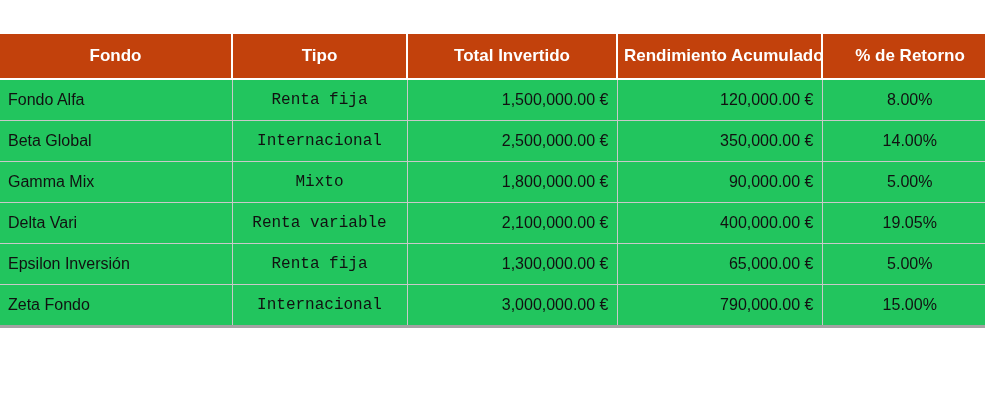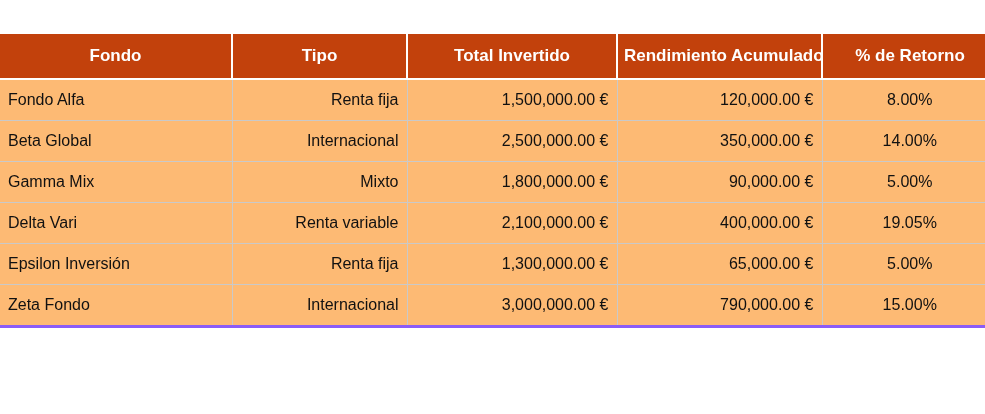--- a/index.html
+++ b/index.html
@@ -70,31 +70,31 @@
   }
   table.fondos thead th:last-child { border-right: none; }
 
   table.fondos tbody td {
     height: 40px;
     font-size: 16px;
     color: #111111;
     padding: 0 8px;
     border-bottom: 1px solid #c9c9c9;
     border-right: 1px solid #c9c9c9;
-    background: #fdba74;
+    background: #22c55e;
     white-space: nowrap;
     overflow: hidden;
   }
   table.fondos tbody td.name { text-align: left; }
-  table.fondos tbody td.type { text-align: right; }
+  table.fondos tbody td.type { text-align: center; font-family: Liberation Mono, monospace; }
   table.fondos tbody td.num  { text-align: right; }
   table.fondos tbody td.pct  { text-align: center; border-right: none; }
 
   table.fondos tbody tr:last-child td {
-    border-bottom: 3px solid #8b5cf6;
+    border-bottom: 3px solid #a3a3a3;
   }
   .bottom-edge {
     height: 4px;
     width: 985px;
     background: #ffffff;
   }
 </style>
 </head>
 <body>
 

